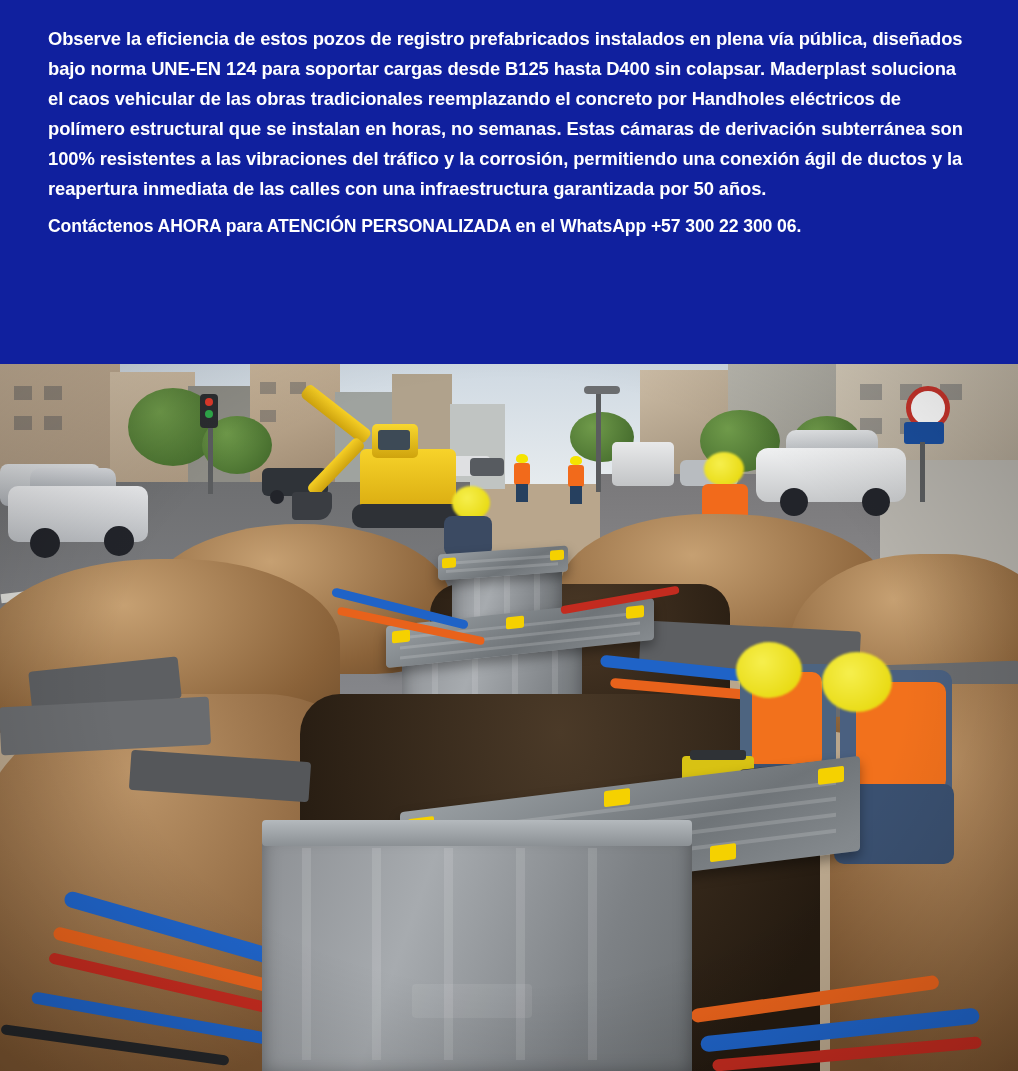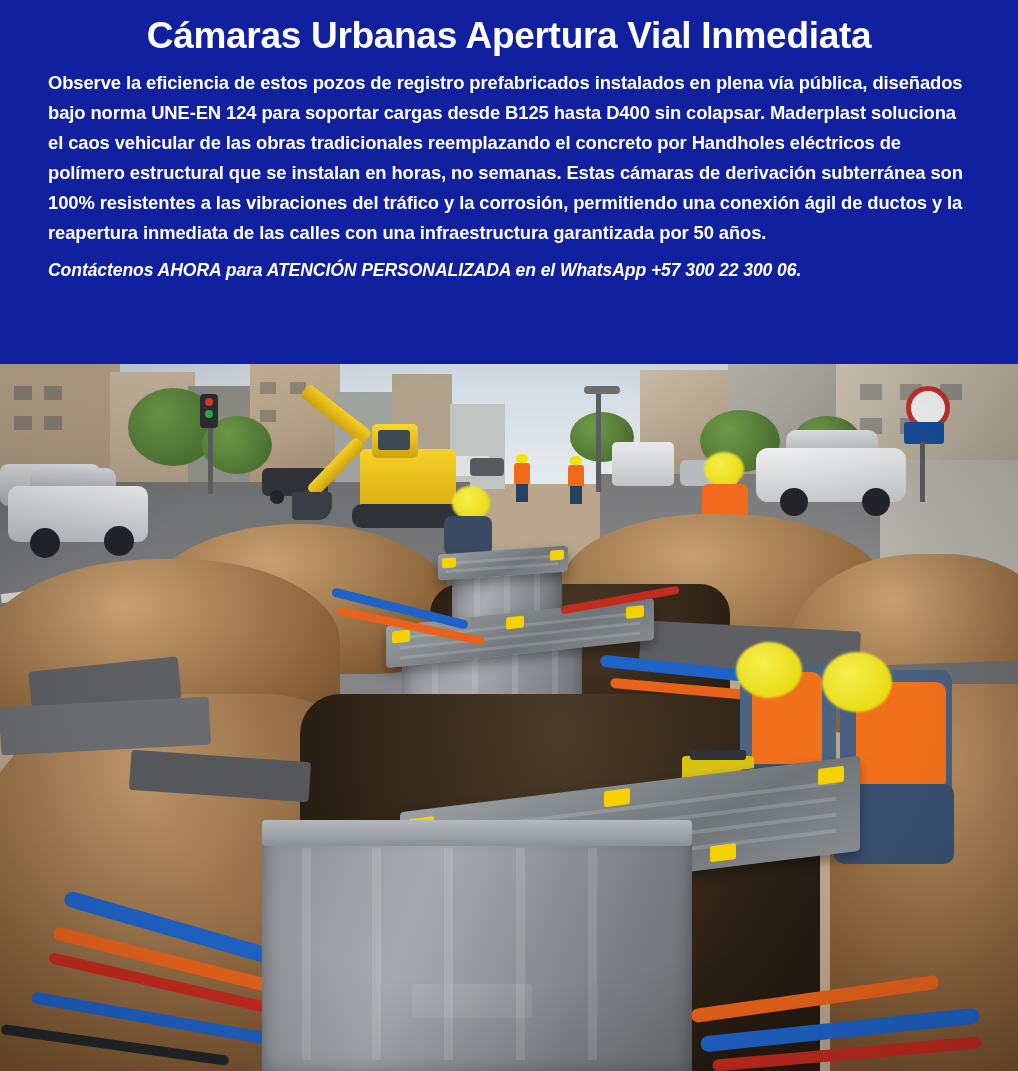--- a/index.html
+++ b/index.html
@@ -43,21 +43,20 @@
     color: #ffffff;
     font-size: 18.4px;
     line-height: 30px;
     font-weight: bold;
     text-align: left;
     letter-spacing: -0.1px;
   }
   .banner p.cta {
     margin-top: 7px;
     font-size: 17.6px;
-    font-style: italic;
   }
   
   .photo {
     position: absolute;
     left: 0;
     top: 364px;
     width: 1018px;
     height: 707px;
     overflow: hidden;
     background: #b9a68c;
@@ -263,21 +262,20 @@
     background: radial-gradient(ellipse at 50% 45%, rgba(0,0,0,0) 55%, rgba(0,0,0,0.22) 100%);
   }
 </style>
 </head>
 <body>
 
 <div class="poster">
 
   <div class="banner">
     <h1>
-      <span class="line2">Cámaras Urbanas Apertura Vial Inmediata</span>
     </h1>
     <p>Observe la eficiencia de estos pozos de registro prefabricados instalados en plena vía pública, diseñados bajo norma UNE-EN 124 para soportar cargas desde B125 hasta D400 sin colapsar. Maderplast soluciona el caos vehicular de las obras tradicionales reemplazando el concreto por Handholes eléctricos de polímero estructural que se instalan en horas, no semanas. Estas cámaras de derivación subterránea son 100% resistentes a las vibraciones del tráfico y la corrosión, permitiendo una conexión ágil de ductos y la reapertura inmediata de las calles con una infraestructura garantizada por 50 años.</p>
     <p class="cta">Contáctenos AHORA para ATENCIÓN PERSONALIZADA en el WhatsApp +57 300 22 300 06.</p>
   </div>
 
   <div class="photo">
 
     <div class="sky"></div>
 
     <div class="bldg b1"></div>

